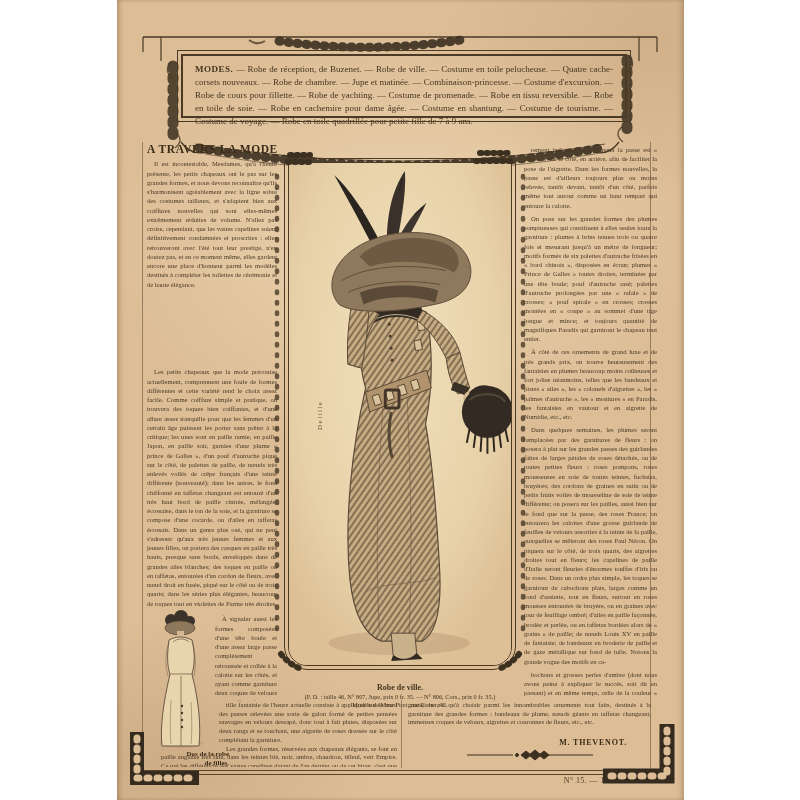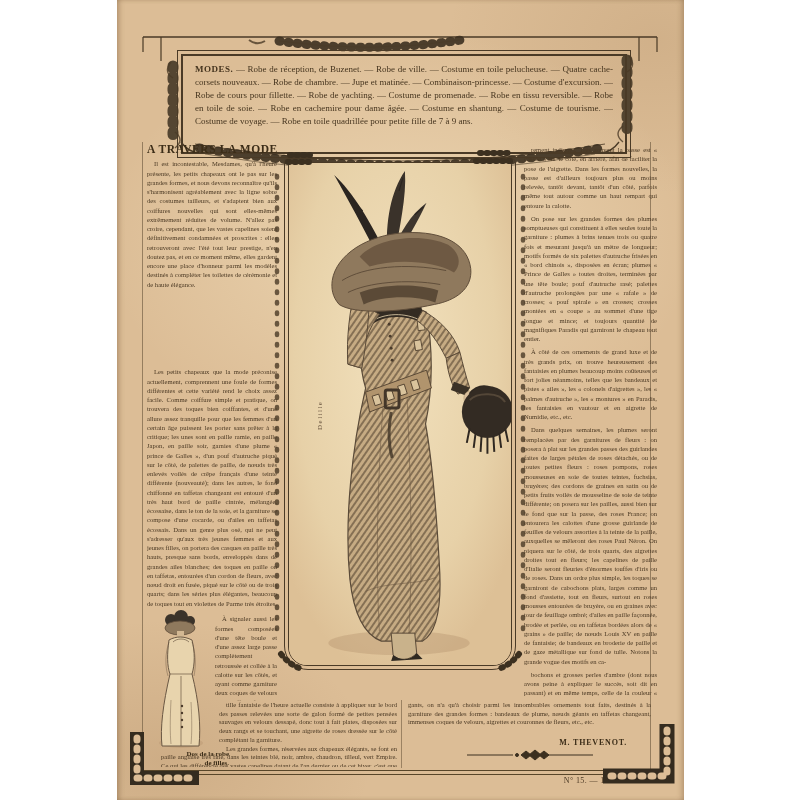--- a/index.html
+++ b/index.html
@@ -7,21 +7,21 @@
        font-family:"Liberation Serif","DejaVu Serif",serif;color:#42331f;}
   .page{position:absolute;left:117px;top:0;width:567px;height:800px;
         background:
           radial-gradient(ellipse 420px 300px at 50% 30%, rgba(248,232,198,.55), rgba(0,0,0,0) 70%),
           radial-gradient(ellipse 300px 200px at 8% 95%, rgba(140,100,60,.18), rgba(0,0,0,0) 70%),
           radial-gradient(ellipse 300px 220px at 95% 5%, rgba(140,100,60,.14), rgba(0,0,0,0) 70%),
           #dcbd96;
         box-shadow:inset 4px 0 6px -3px rgba(90,60,30,.45), inset -4px 0 6px -3px rgba(90,60,30,.4);}
   .abs{position:absolute;}
   
-  .modes-box{left:64px;top:54px;width:446px;height:100px;box-sizing:border-box;
+  .modes-box{left:64px;top:54px;width:446px;height:64px;box-sizing:border-box;
              border:2px solid #4a3a26;padding:7px 12px 6px 12px;}
   .modes-box::before{content:"";position:absolute;left:-6px;top:-6px;right:-6px;bottom:-6px;
              border:1px solid #4a3a26;}
   .modes-text{margin:0;font-size:9px;line-height:13px;text-align:justify;color:#46351f;}
   .modes-lead{font-weight:bold;letter-spacing:.5px;}
   
   .vrule{width:1px;background:#6f5a40;opacity:.65;}
   .footer-rule{left:24px;top:770px;width:478px;height:3px;border-top:1px solid #584629;
                border-bottom:1px solid #584629;}
   
@@ -208,20 +208,25 @@
   <svg class="abs" style="left:355px;top:143px;" width="46" height="23" viewBox="0 0 46 23">
     <path d="M4,18 H42 M8,10 H38" stroke="#3c3020" stroke-width="6" stroke-linecap="round" stroke-dasharray="1.5 5" fill="none"></path>
   </svg>
   <svg class="abs" style="left:160px;top:648px;" width="26" height="24" viewBox="0 0 26 24">
     <path d="M4,6 q8,10 18,14" stroke="#3c3020" stroke-width="6" stroke-linecap="round" stroke-dasharray="1.5 5.5" fill="none"></path>
   </svg>
   <svg class="abs" style="left:380px;top:648px;" width="26" height="24" viewBox="0 0 26 24">
     <path d="M22,6 q-8,10 -18,14" stroke="#3c3020" stroke-width="6" stroke-linecap="round" stroke-dasharray="1.5 5.5" fill="none"></path>
   </svg>
 
+  <div class="abs plate-caption">
+    <p class="cap1">Robe de ville.</p>
+    <p class="cap2">(P. D. : taille 46, N° 807, Jupe, prix 0 fr. 35. — N° 806, Cors., prix 0 fr. 35.)</p>
+    <p class="cap3">Modèle de Mme Piret, rue Richer, 45.</p>
+  </div>
 
   <svg class="abs" style="left:30px;top:610px;" width="70" height="140" viewBox="0 0 70 140">
     <ellipse cx="34" cy="133" rx="22" ry="5" fill="#b2906b" opacity=".35"></ellipse>
     <g>
       <circle cx="24" cy="10" r="6" fill="#3b332a"></circle>
         <circle cx="34" cy="7" r="7" fill="#3b332a"></circle>
         <circle cx="43" cy="11" r="5" fill="#3b332a"></circle>
       <ellipse cx="33" cy="18" rx="15" ry="7" fill="#8f795d" stroke="#5f4d3a" stroke-width=".8"></ellipse>
       <rect x="30" y="21" width="7" height="7" fill="#d3b893"></rect>
       <path d="M22,30 C20,44 20,56 23,64 C16,94 13,118 15,136 L52,136 C54,116 52,92 45,64 C48,54 48,42 45,30 C37,26 29,26 22,30 Z" fill="#e8d4ad" stroke="#6b5844" stroke-width="1"></path>

